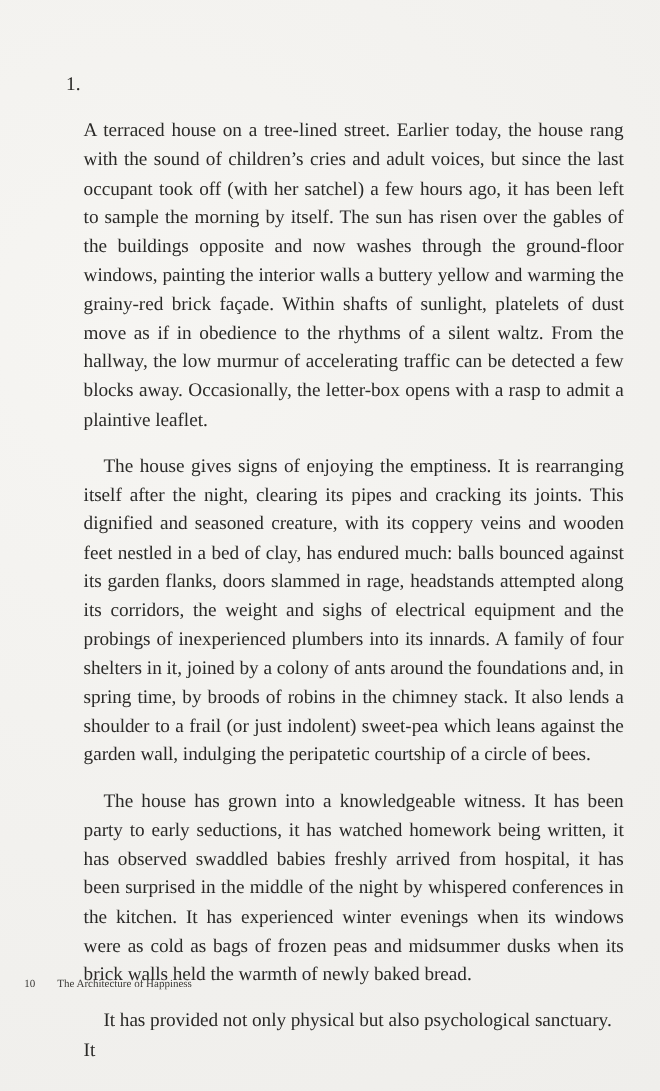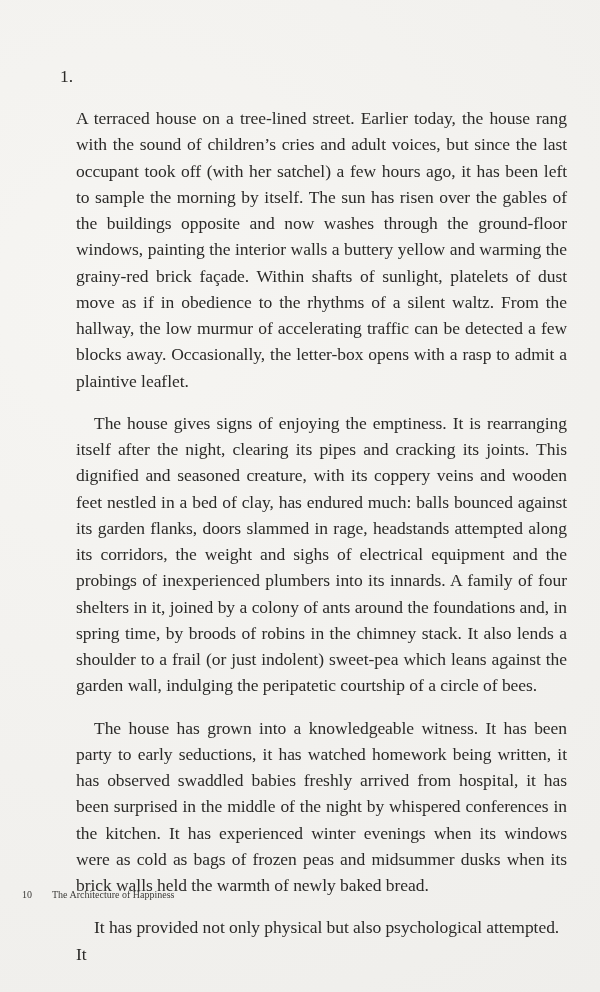--- a/index.html
+++ b/index.html
@@ -33,19 +33,19 @@
 </head>
 <body>
 
 <div class="page">
   <div class="section-number">1.</div>
 
   <div class="text-block">
     <p class="para">A terraced house on a tree-lined street. Earlier today, the house rang with the sound of children’s cries and adult voices, but since the last occupant took off (with her satchel) a few hours ago, it has been left to sample the morning by itself. The sun has risen over the gables of the buildings opposite and now washes through the ground-floor windows, painting the interior walls a buttery yellow and warming the grainy-red brick façade. Within shafts of sunlight, platelets of dust move as if in obedience to the rhythms of a silent waltz. From the hallway, the low murmur of accelerat­ing traffic can be detected a few blocks away. Occasionally, the letter-box opens with a rasp to admit a plaintive leaflet.</p>
     <p class="para indent">The house gives signs of enjoying the emptiness. It is rearranging itself after the night, clearing its pipes and cracking its joints. This dignified and seasoned creature, with its coppery veins and wooden feet nestled in a bed of clay, has endured much: balls bounced against its garden flanks, doors slammed in rage, headstands attempted along its corridors, the weight and sighs of electrical equipment and the probings of inexperi­enced plumbers into its innards. A family of four shelters in it, joined by a colony of ants around the foundations and, in spring time, by broods of robins in the chimney stack. It also lends a shoulder to a frail (or just indolent) sweet-pea which leans against the garden wall, indulging the peripatetic courtship of a circle of bees.</p>
     <p class="para indent">The house has grown into a knowledgeable witness. It has been party to early seductions, it has watched homework being written, it has observed swaddled babies freshly arrived from hospital, it has been surprised in the middle of the night by whispered conferences in the kitchen. It has experienced winter evenings when its windows were as cold as bags of frozen peas and midsummer dusks when its brick walls held the warmth of newly baked bread.</p>
-    <p class="para indent" style="text-align:left;">It has provided not only physical but also psychological attempted. It</p>
+    <p class="para indent" style="text-align:left;">It has provided not only physical but also psychological sanctuary. It</p>
   </div>
 
   <div class="footer">
     <span class="page-num">10</span><span>The Architecture of Happiness</span>
   </div>
 </div>
 
 </body></html>

